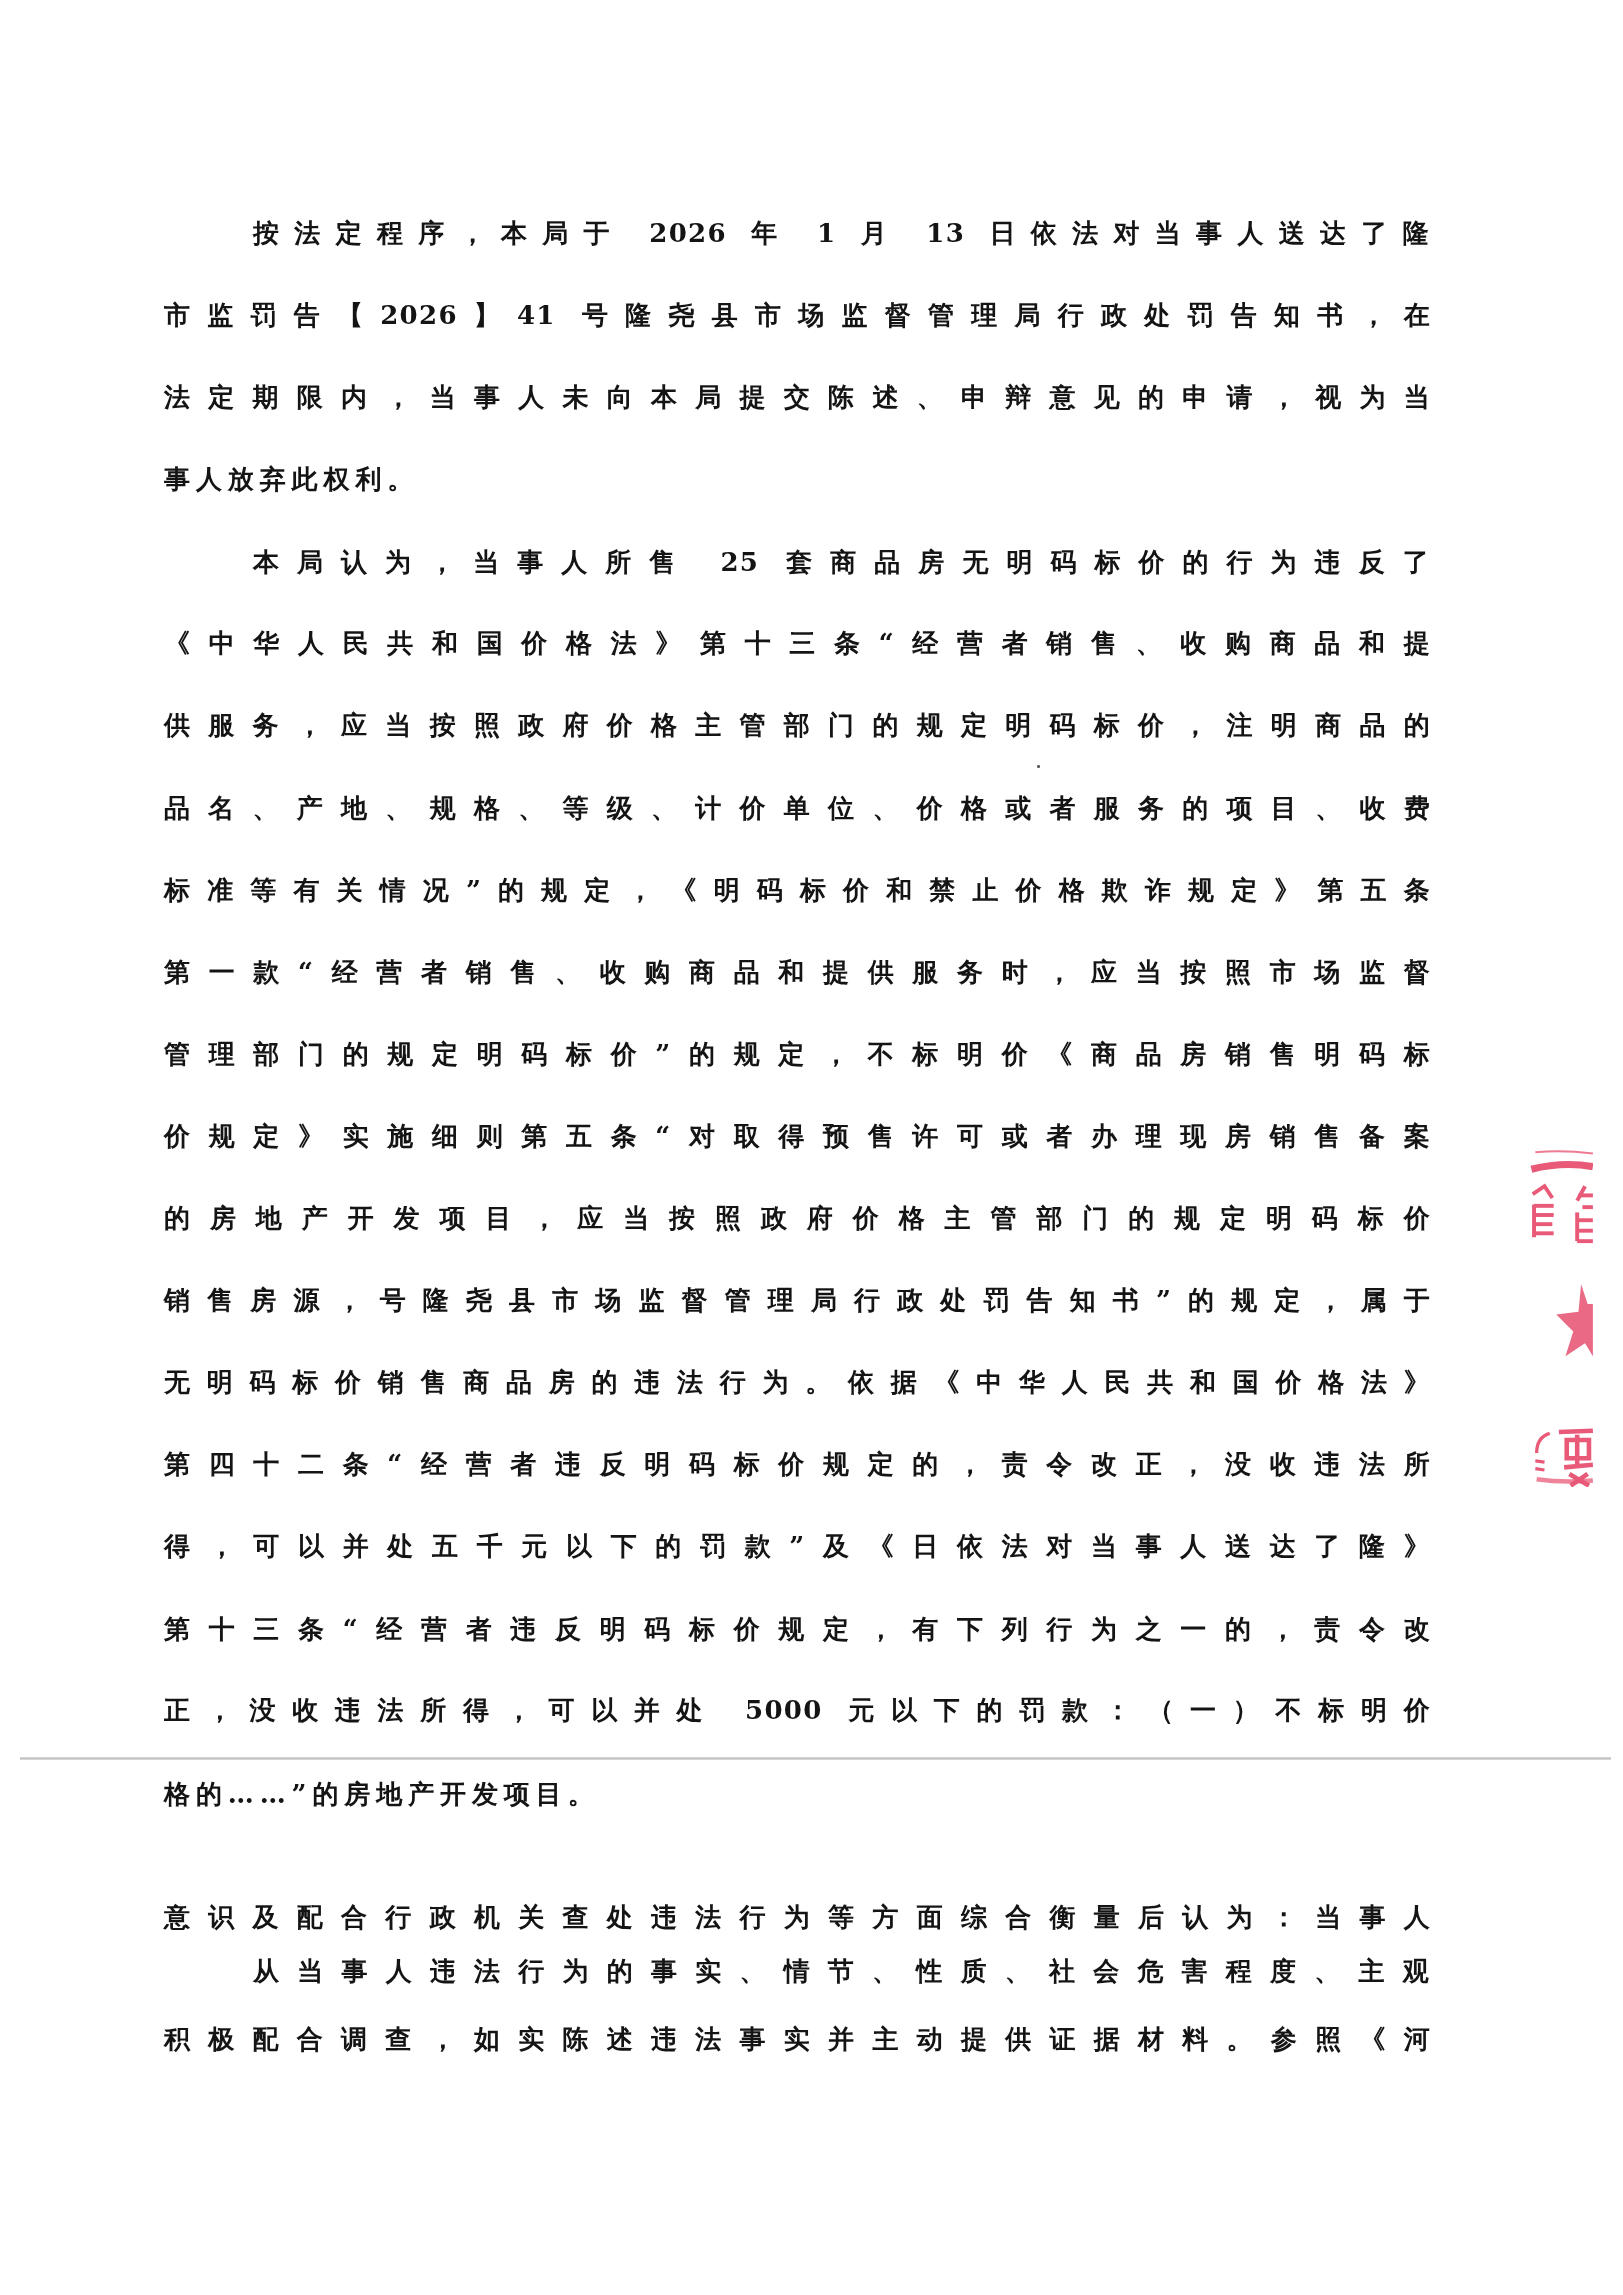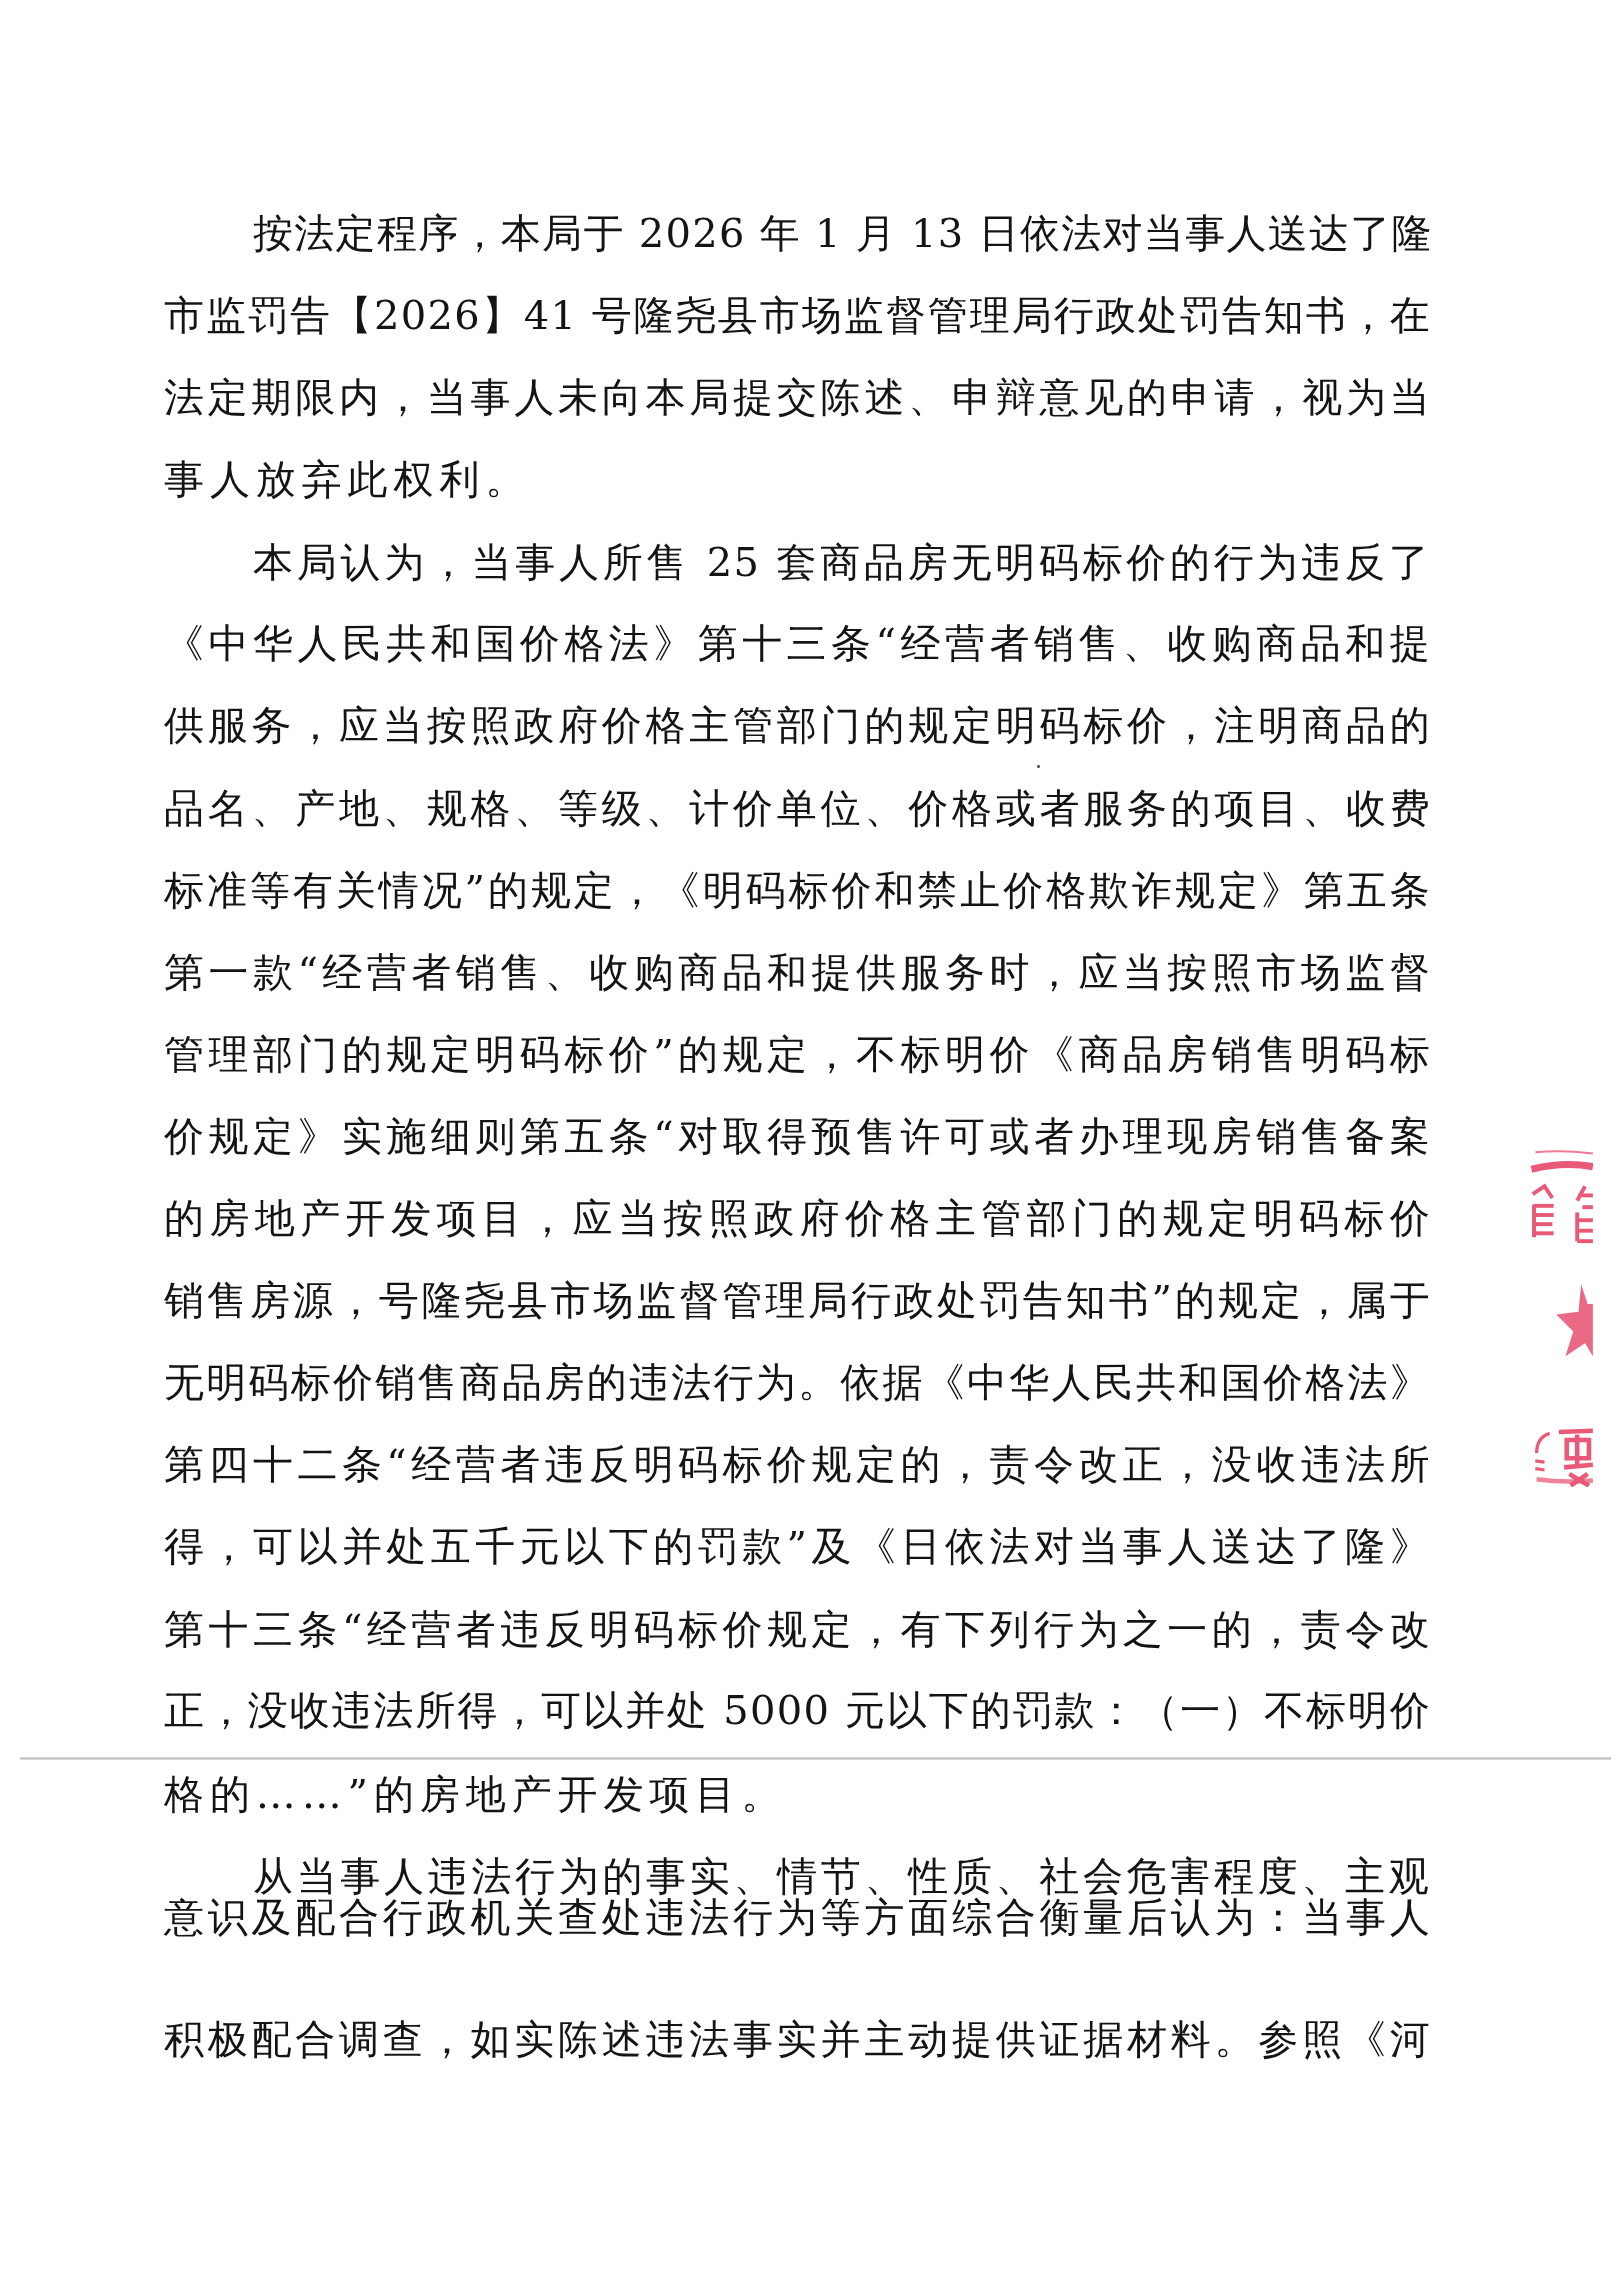--- a/index.html
+++ b/index.html
@@ -21,25 +21,26 @@
     width: 1623px;
     height: 2295px;
     background: #ffffff;
   }
   .line {
     position: absolute;
     left: 164px;
     width: 1267px;
     height: 42px;
     line-height: 42px;
-    font-size: 40px;
+    font-size: 26px;
     white-space: nowrap;
     text-align: justify;
     text-align-last: justify;
     letter-spacing: 1.3px;
+    font-weight: bold;
   }
   .line.indent {
     left: 253px;
     width: 1177px;
   }
   .line.last {
     text-align: center;
     text-align-last: left;
     letter-spacing: 5.9px;
   }
@@ -93,21 +94,21 @@
     <div class="line" style="top:1279px">销售房源，号隆尧县市场监督管理局行政处罚告知书”的规定，属于</div>
     <div class="line" style="top:1361px">无明码标价销售商品房的违法行为。依据《中华人民共和国价格法》</div>
     <div class="line" style="top:1443px">第四十二条“经营者违反明码标价规定的，责令改正，没收违法所</div>
     <div class="line" style="top:1525px">得，可以并处五千元以下的罚款”及《日依法对当事人送达了隆》</div>
     <div class="line" style="top:1608px">第十三条“经营者违反明码标价规定，有下列行为之一的，责令改</div>
     <div class="line" style="top:1689px">正，没收违法所得，可以并处 5000 元以下的罚款：（一）不标明价</div>
     <div class="line last" style="top:1773px">格的……”的房地产开发项目。</div>
   </div>
 
   <div class="paragraph">
-    <div class="line indent" style="top:1855px">从当事人违法行为的事实、情节、性质、社会危害程度、主观</div>
+    <div class="line indent" style="top:1950px">从当事人违法行为的事实、情节、性质、社会危害程度、主观</div>
     <div class="line" style="top:1896px">意识及配合行政机关查处违法行为等方面综合衡量后认为：当事人</div>
     <div class="line" style="top:2018px">积极配合调查，如实陈述违法事实并主动提供证据材料。参照《河</div>
   </div>
 
   <div class="scan-line"></div>
 
   <div class="speck" style="left:1037px; top:765px;"></div>
 
   <div class="stamp">
     <svg width="63" height="340" viewBox="0 0 96 520" xmlns="http://www.w3.org/2000/svg">

